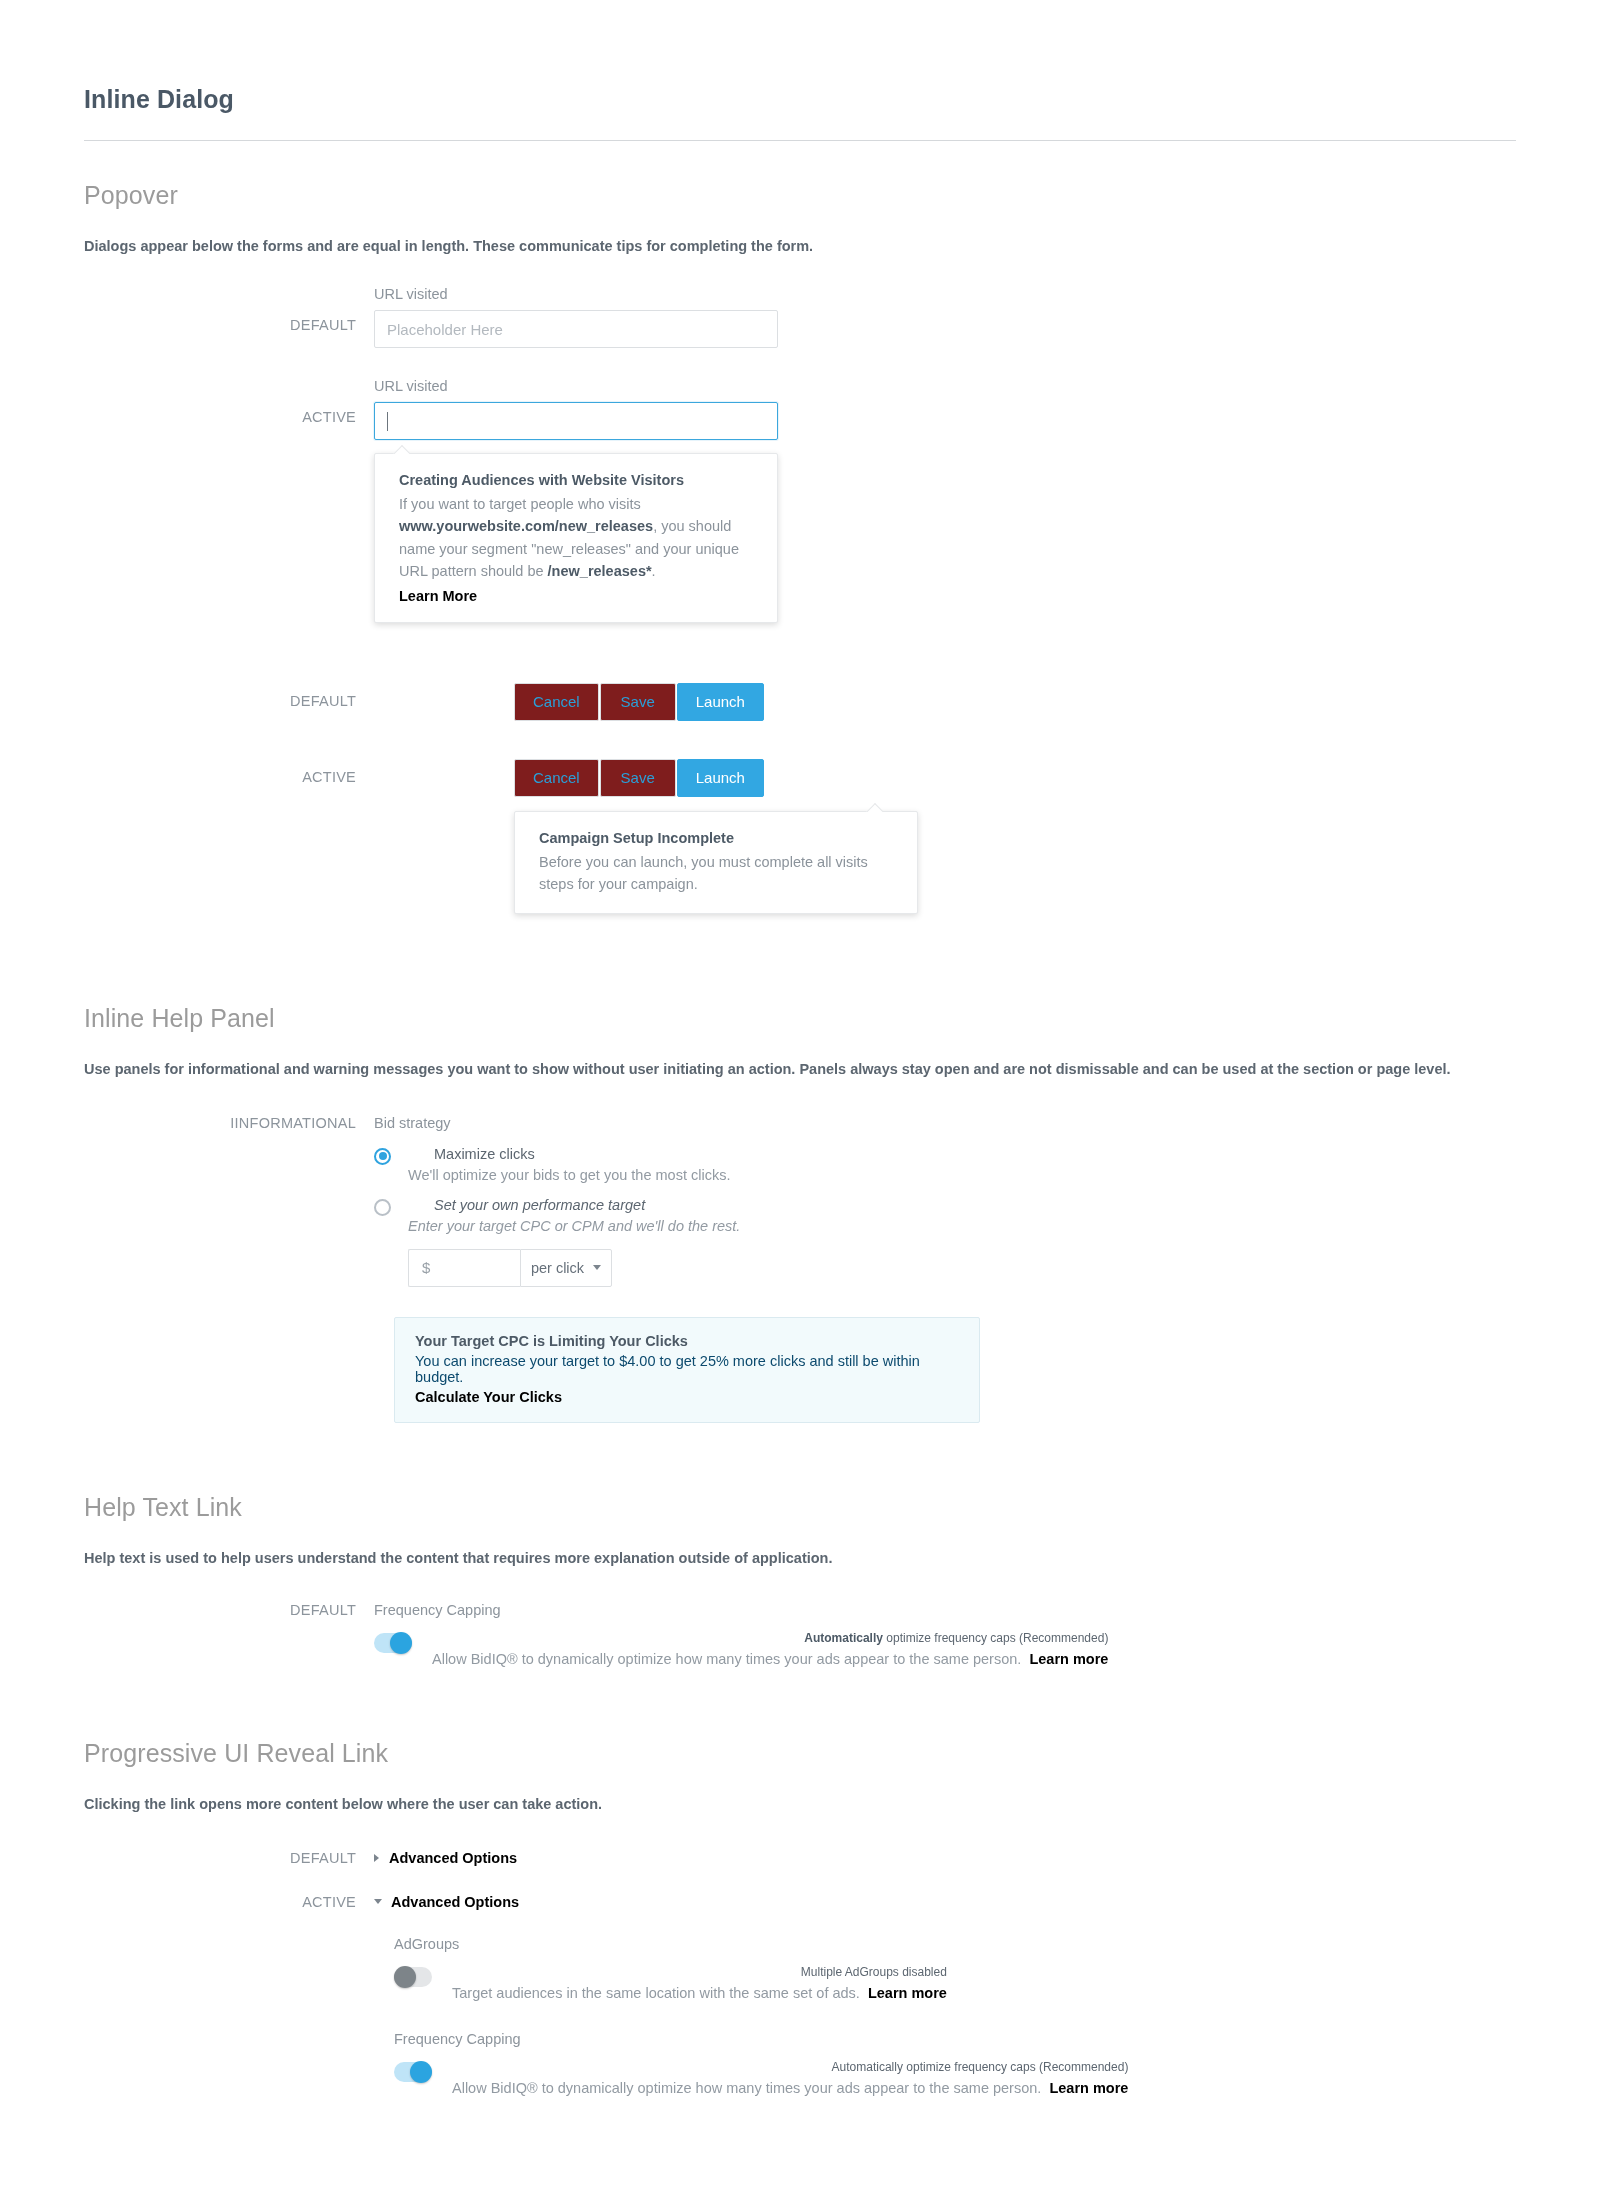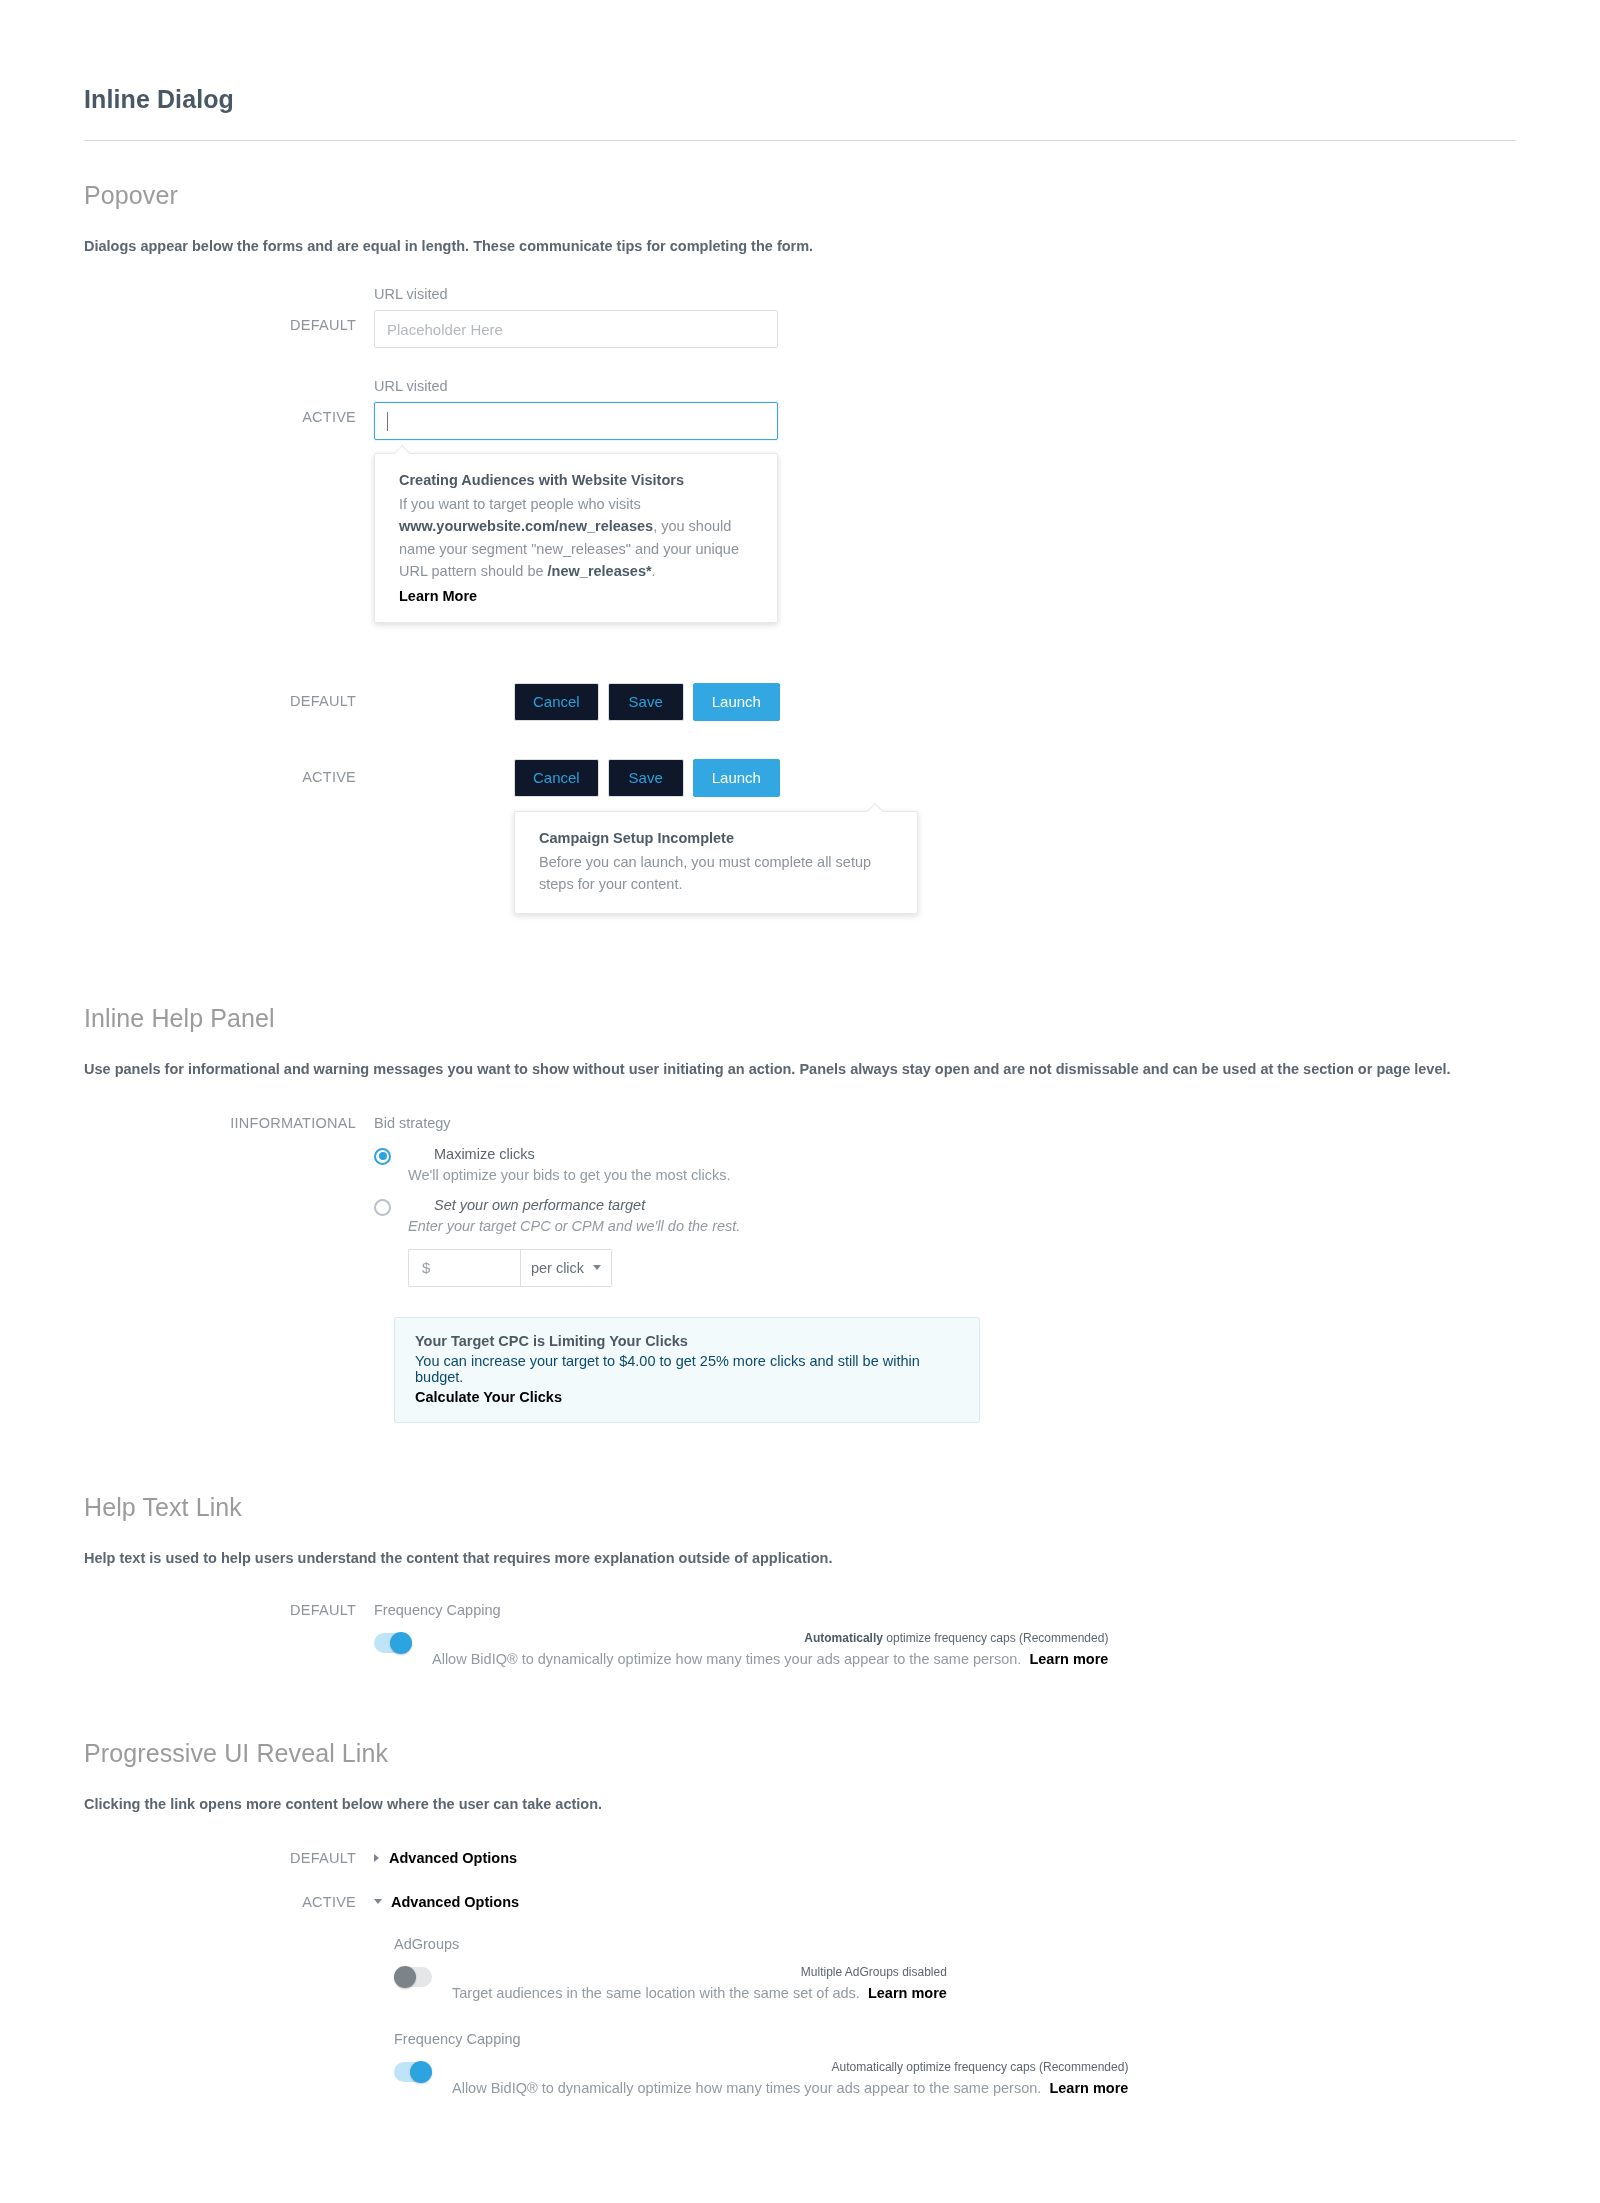--- a/index.html
+++ b/index.html
@@ -149,23 +149,23 @@
     height: 38px;
     min-width: 76px;
     padding: 0 18px;
     font-size: 15px;
     border-radius: 2px;
     display: inline-flex;
     align-items: center;
     justify-content: center;
     cursor: pointer;
     border: 1px solid #dcdfe2;
-    background: #0f172a;
+    background: #7f1d1d;
     color: #2a9fd8;
-    margin-right: 9px;
+    margin-right: 1px;
   }
   .btn.primary {
     background: #32a7e2;
     border-color: #32a7e2;
     color: #ffffff;
     margin-right: 0;
   }
 
   
   .radio-item { display: flex; margin-top: 15px; }
@@ -342,21 +342,21 @@
     <div class="state-label" style="padding-top:10px;">ACTIVE</div>
     <div class="field-col">
       <div class="btn-row">
         <div class="btn">Cancel</div>
         <div class="btn">Save</div>
         <div class="btn primary">Launch</div>
       </div>
       <div class="popover below-btn" style="margin-left:140px;">
         <span class="pop-arrow right"></span>
         <div class="pop-title">Campaign Setup Incomplete</div>
-        <div class="pop-body">Before you can launch, you must complete all setup steps for your content.</div>
+        <div class="pop-body">Before you can launch, you must complete all visits steps for your campaign.</div>
       </div>
     </div>
   </div>
 
   <div class="section-heading" style="margin-top:90px;">Inline Help Panel</div>
   <div class="section-desc">Use panels for informational and warning messages you want to show without user initiating an action. Panels always stay open and are not dismissable and can be used at the section or page level.</div>
 
   <div class="row" style="margin-top:38px;">
     <div class="state-label">IINFORMATIONAL</div>
     <div class="field-col">

